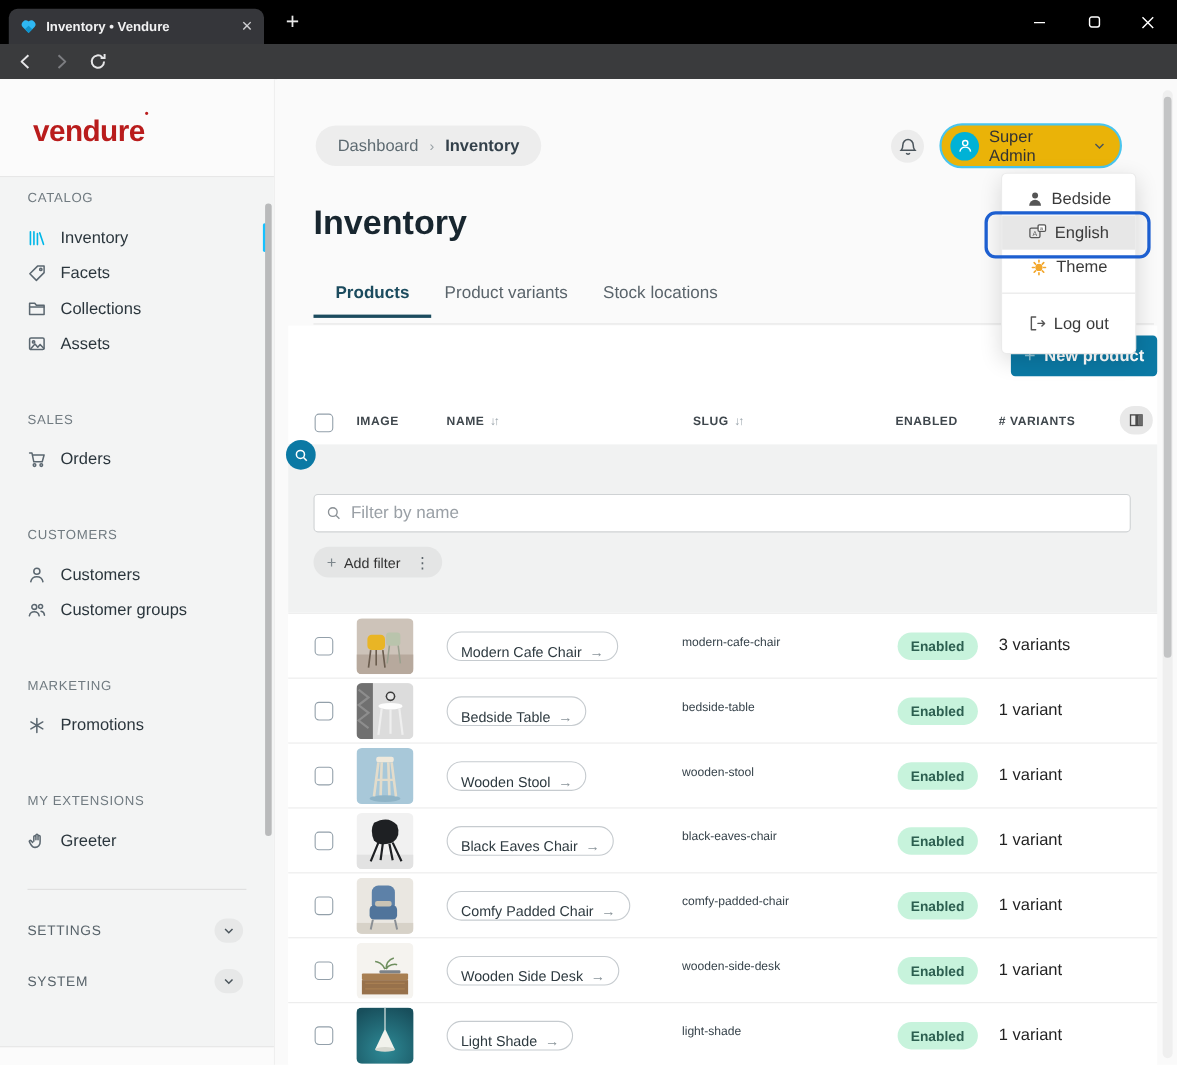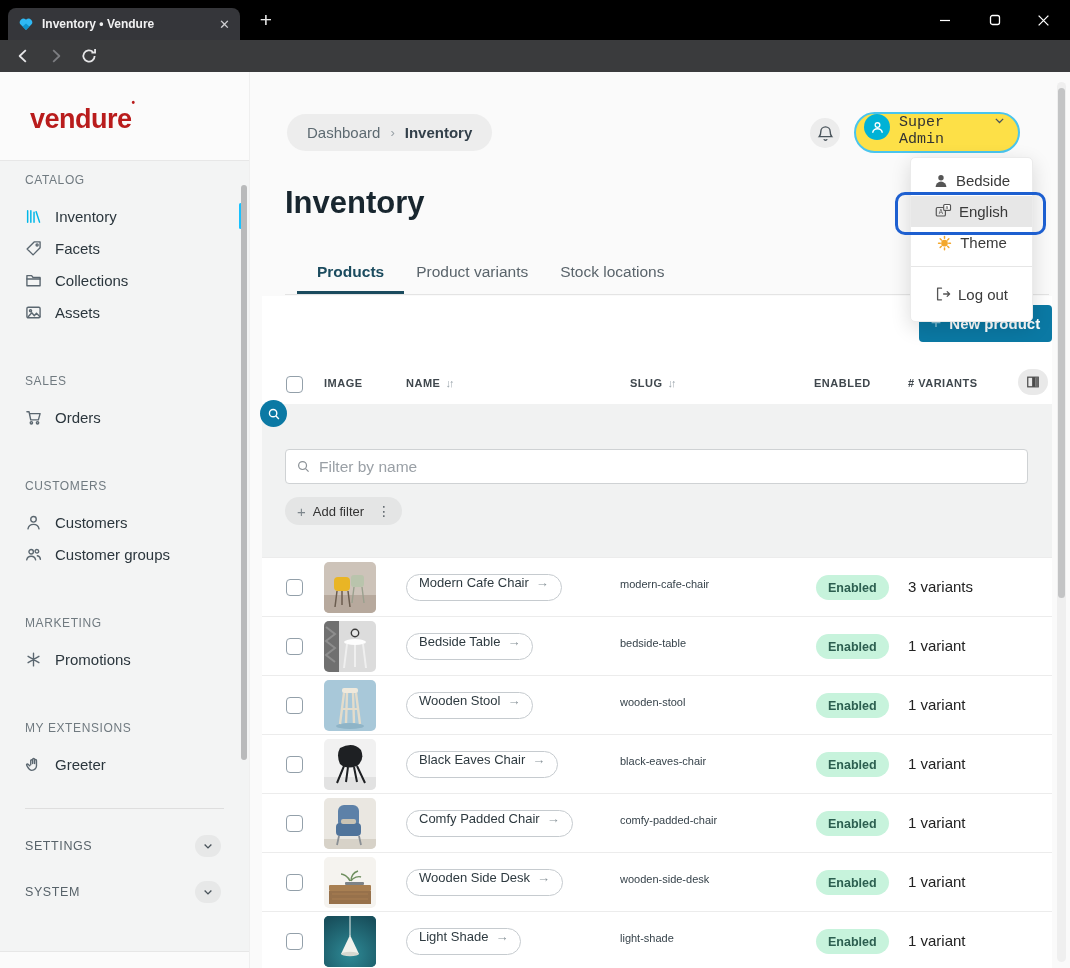--- a/index.html
+++ b/index.html
@@ -58,38 +58,38 @@
 
   
   .main { position:absolute; left:252px; top:0; width:820px; height:896px; background:#fafafa; overflow:hidden; }
   .breadcrumb { position:absolute; left:35px; top:42px; height:37px; background:#ededed; border-radius:19px;
     display:flex; align-items:center; padding:0 20px; gap:10px; font-size:15px; }
   .bc-item { color:#5d6a71; }  .bc-item.current { color:#33404a; font-weight:700; }
   .bc-sep { color:#9aa2a7; font-size:13px; }
   .bell-btn { position:absolute; left:558px; top:46px; width:30px; height:30px; border-radius:50%;
     background:#ececec; display:flex; align-items:center; justify-content:center; }
   .user-pill { position:absolute; left:602px; top:40px; width:166px; height:41px; border-radius:21px;
-    background:#fde047; border:2px solid #49c5ee; display:flex; align-items:flex-start; padding:0 12px 0 8px; gap:9px;font-family:Liberation Mono, monospace; }
+    background:#eab308; border:2px solid #49c5ee; display:flex; align-items:center; padding:0 12px 0 8px; gap:9px; }
   .user-avatar { width:26px; height:26px; border-radius:50%; background:#00b2d6; display:flex;
     align-items:center; justify-content:center; }
   .user-name { font-size:15px; color:#333; flex:1; }
 
   .user-menu { position:absolute; left:658px; top:85px; width:123px; background:#fff; border:1px solid #ebebeb;
     border-radius:5px; box-shadow:0 6px 20px rgba(0,0,0,.14); z-index:30; padding:7px 0 9px 0; }
   .menu-item { height:31px; display:flex; align-items:center; justify-content:center; gap:7px;
     font-size:15px; color:#3a3a3a; cursor:pointer; }
   .menu-item.highlighted { background:#e7e7e7; }
   .menu-divider { height:1px; background:#e6e6e6; margin:8px 0 9px 0; }
   .menu-item.logout { height:36px; }
   .annotation-box { position:absolute; left:643px; top:120px; width:151px; height:43px; z-index:31;
     border:3px solid #1d5fd0; border-radius:10px; pointer-events:none; }
 
   .page-title { position:absolute; left:33px; top:113px; font-size:31px; font-weight:700; color:#18262f; }
 
-  .tabs { position:absolute; left:53px; top:180px; height:42px; display:flex; gap:32px; align-items:flex-end; z-index:2;margin-left:12px; }
+  .tabs { position:absolute; left:53px; top:180px; height:42px; display:flex; gap:32px; align-items:center; z-index:2; }
   .tab { position:relative; font-size:15.5px; color:#5a646b; padding-bottom:13px; cursor:pointer; }
   .tab.active { color:#1b4b5e; font-weight:700; }
   .tab.active::after { content:""; position:absolute; left:-20px; right:-20px; bottom:0; height:3px; background:#1b4b5e; }
   .tabs-line { position:absolute; left:33px; width:764px; top:222px; height:1px; background:#e4e4e4; }
 
   .card { position:absolute; left:10px; top:224px; width:790px; height:672px; background:#fff; }
   .new-product-btn { position:absolute; right:0; top:9px; width:133px; height:37px; background:#0b79a4;
     border:none; border-radius:4px; color:#fff; font-size:15px; font-weight:700; display:flex;
     align-items:center; justify-content:center; gap:8px; cursor:pointer; z-index:5; }
   .new-product-btn .plus { color:#8cc3d6; font-weight:400; font-size:18px; }
@@ -113,21 +113,21 @@
   .add-filter-btn { position:absolute; left:23px; top:93px; height:28px; background:#e4e5e5; border-radius:14px;
     display:flex; align-items:center; padding:0 10px 0 12px; gap:7px; font-size:13px; color:#333; cursor:pointer; }
   .add-filter-btn .plus { color:#7d868c; font-size:15px; }
   .add-filter-btn .dots { color:#5d666c; font-size:14px; padding-left:6px; letter-spacing:1px; }
 
   .rows { position:absolute; left:0; top:261px; width:790px; }
   .prow { position:relative; height:59px; border-top:1px solid #ececec; background:#fff; }
   .prow .checkbox { position:absolute; left:24px; top:21px; }
   .thumb { position:absolute; left:62px; top:4px; width:52px; height:51px; border-radius:5px; overflow:hidden; }
   .name-pill { position:absolute; left:144px; top:16px; height:27px; border:1px solid #c6cbcf; border-radius:14px;
-    background:#fff; display:flex; align-items:flex-start; gap:7px; padding:0 12px; font-size:13px; color:#2e3a40; cursor:pointer; }
+    background:#fff; display:flex; align-items:flex-end; gap:7px; padding:0 12px; font-size:13px; color:#2e3a40; cursor:pointer; }
   .name-pill .arrow { color:#8a949a; font-size:13px; }
   .slug-cell { position:absolute; left:358px; top:20px; font-size:11px; color:#37434b; }
   .badge { position:absolute; left:554px; top:17px; height:25px; background:#c7f3dc; border-radius:13px;
     display:flex; align-items:center; padding:0 12px; font-size:12.5px; font-weight:700; color:#2c5f50; }
   .variants-cell { position:absolute; left:646px; top:20px; font-size:15px; color:#222; }
 
   .main-scrolltrack { position:absolute; left:805px; top:10px; width:9px; height:880px; background:#efefef; border-radius:5px; }
   .main-scrollthumb { position:absolute; left:1px; top:6px; width:7px; height:510px; background:#c3c4c5; border-radius:4px; }
 
   svg { display:block; }

